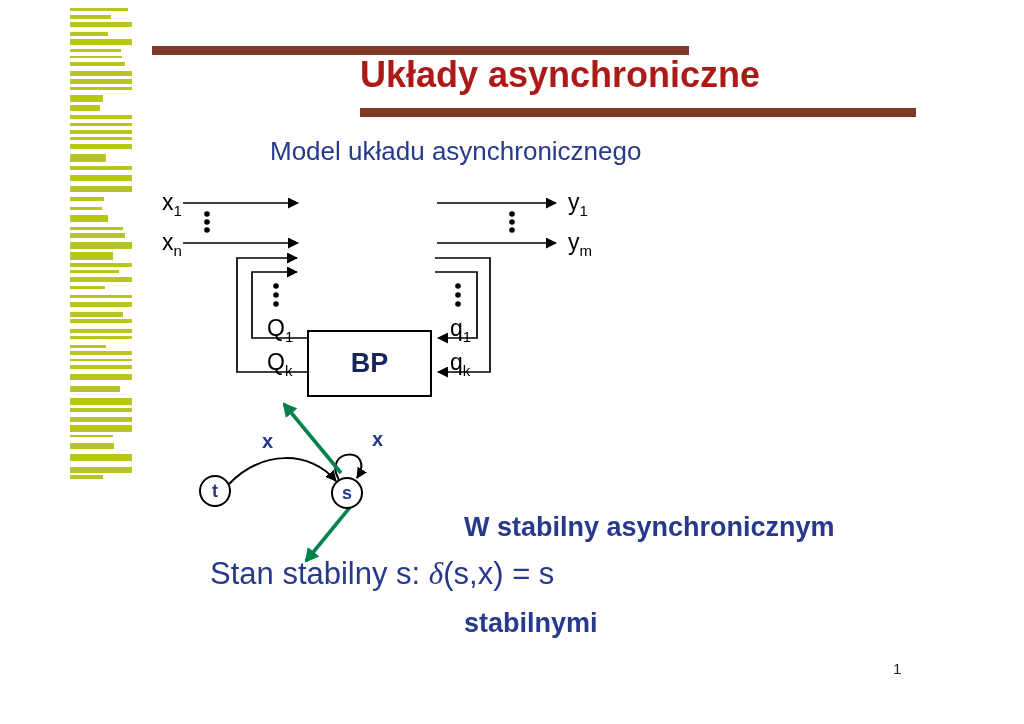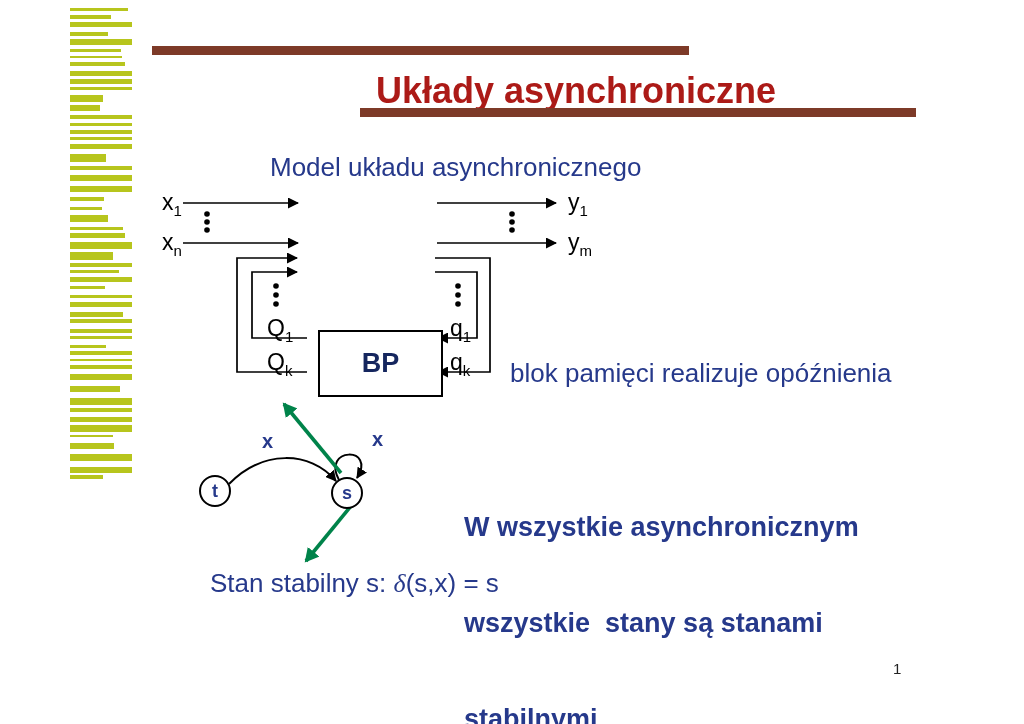--- a/index.html
+++ b/index.html
@@ -17,32 +17,32 @@
     background:var(--author-box-green); box-sizing:border-box; padding-top:16px;
     text-align:center; color:var(--navy); font-size:11px; line-height:13px; z-index:2;
   }
   .author-box .org { margin-top:16px; }
 
   
   .bar { position:absolute; height:9px; background:var(--bar-maroon); }
   .bar-top { left:152px; top:46px; width:537px; }
   .bar-bottom { left:360px; top:108px; width:556px; }
   .title {
-    position:absolute; left:300px; top:54px; width:520px; margin:16px;
+    position:absolute; left:300px; top:54px; width:520px; margin:0;
     text-align:center; font-size:36px; font-weight:bold; color:var(--accent-red);
   }
-  .subtitle { position:absolute; left:270px; top:152px; font-size:26px; color:var(--navy);text-align:right; }
+  .subtitle { position:absolute; left:270px; top:136px; font-size:26px; color:var(--navy);text-align:right; }
 
   
   .blockbox {
     position:absolute; box-sizing:border-box; border:2px solid var(--diagram-ink);
     background:#fff; display:flex; align-items:center; justify-content:center; z-index:2;
   }
   .uk { left:300px; top:188px; width:135px; height:122px; }
-  .bp { left:307px; top:330px; width:125px; height:67px;margin-left:11px; }
+  .bp { left:307px; top:330px; width:125px; height:67px; }
   .blocklabel { font-weight:bold; color:var(--block-label); }
   .uk .blocklabel { font-size:30px; }
   .bp .blocklabel { font-size:27px; }
 
   .sig { position:absolute; font-size:23px; color:var(--diagram-ink); z-index:3; }
   .sig sub { font-size:15px; }
 
   .caption { position:absolute; font-size:26px; color:var(--navy); z-index:3; white-space:pre; }
 
   
@@ -52,21 +52,21 @@
     display:flex; align-items:center; justify-content:center;
     font-size:18px; font-weight:bold; color:var(--navy); z-index:3;
   }
   .edge-label { position:absolute; font-size:20px; font-weight:bold; color:var(--navy); z-index:3; }
 
   .statement {
     position:absolute; left:464px; top:447px; font-size:27px; font-weight:bold;
     color:var(--navy); line-height:32px; z-index:3; white-space:pre-wrap;
   }
 
-  .formula { position:absolute; left:210px; top:568px; font-size:26px; color:var(--navy); z-index:3; white-space:pre; }
+  .formula { position:absolute; left:210px; top:556px; font-size:31px; color:var(--navy); z-index:3; white-space:pre; }
   .delta { font-family:"Liberation Serif", serif; font-style:italic; }
 
   .pagenum { position:absolute; left:893px; top:660px; font-size:15px; color:#222; }
 
   .overlay { position:absolute; left:0; top:0; z-index:1; }
   .ink { stroke:var(--diagram-ink); }
   .greenstroke { stroke:var(--green-arrow); }
   .greenfill { fill:var(--green-arrow); }
 </style>
 </head>
@@ -191,33 +191,31 @@
 
   <div class="sig" style="left:162px;top:189px"><span>x</span><sub>1</sub></div>
   <div class="sig" style="left:162px;top:229px"><span>x</span><sub>n</sub></div>
   <div class="sig" style="left:568px;top:189px"><span>y</span><sub>1</sub></div>
   <div class="sig" style="left:568px;top:229px"><span>y</span><sub>m</sub></div>
   <div class="sig" style="left:267px;top:315px"><span>Q</span><sub>1</sub></div>
   <div class="sig" style="left:267px;top:349px"><span>Q</span><sub>k</sub></div>
   <div class="sig" style="left:450px;top:315px"><span>q</span><sub>1</sub></div>
   <div class="sig" style="left:450px;top:349px"><span>q</span><sub>k</sub></div>
 
-  <div class="caption" style="left:510px;top:358px">blok pamięci realizuje opóźnienia</div>
 
   <div class="node" style="left:199px;top:475px">
       <span>t</span>
     </div>
   <div class="node" style="left:331px;top:477px">
       <span>s</span>
     </div>
   <div class="edge-label" style="left:262px;top:430px">x</div>
   <div class="edge-label" style="left:372px;top:428px">x</div>
 
   <div class="statement">
-    <div>W wszystkie asynchronicznym</div>
-    <div>wszystkie  stany są stanami</div>
+    <div>W stabilny asynchronicznym</div>
     <div>stabilnymi</div>
   </div>
 
   <div class="formula"><span>Stan stabilny s: </span><span class="delta">δ</span><span>(s,x) = s</span></div>
 
   <div class="pagenum">1</div>
 </div>
 
 </body></html>

